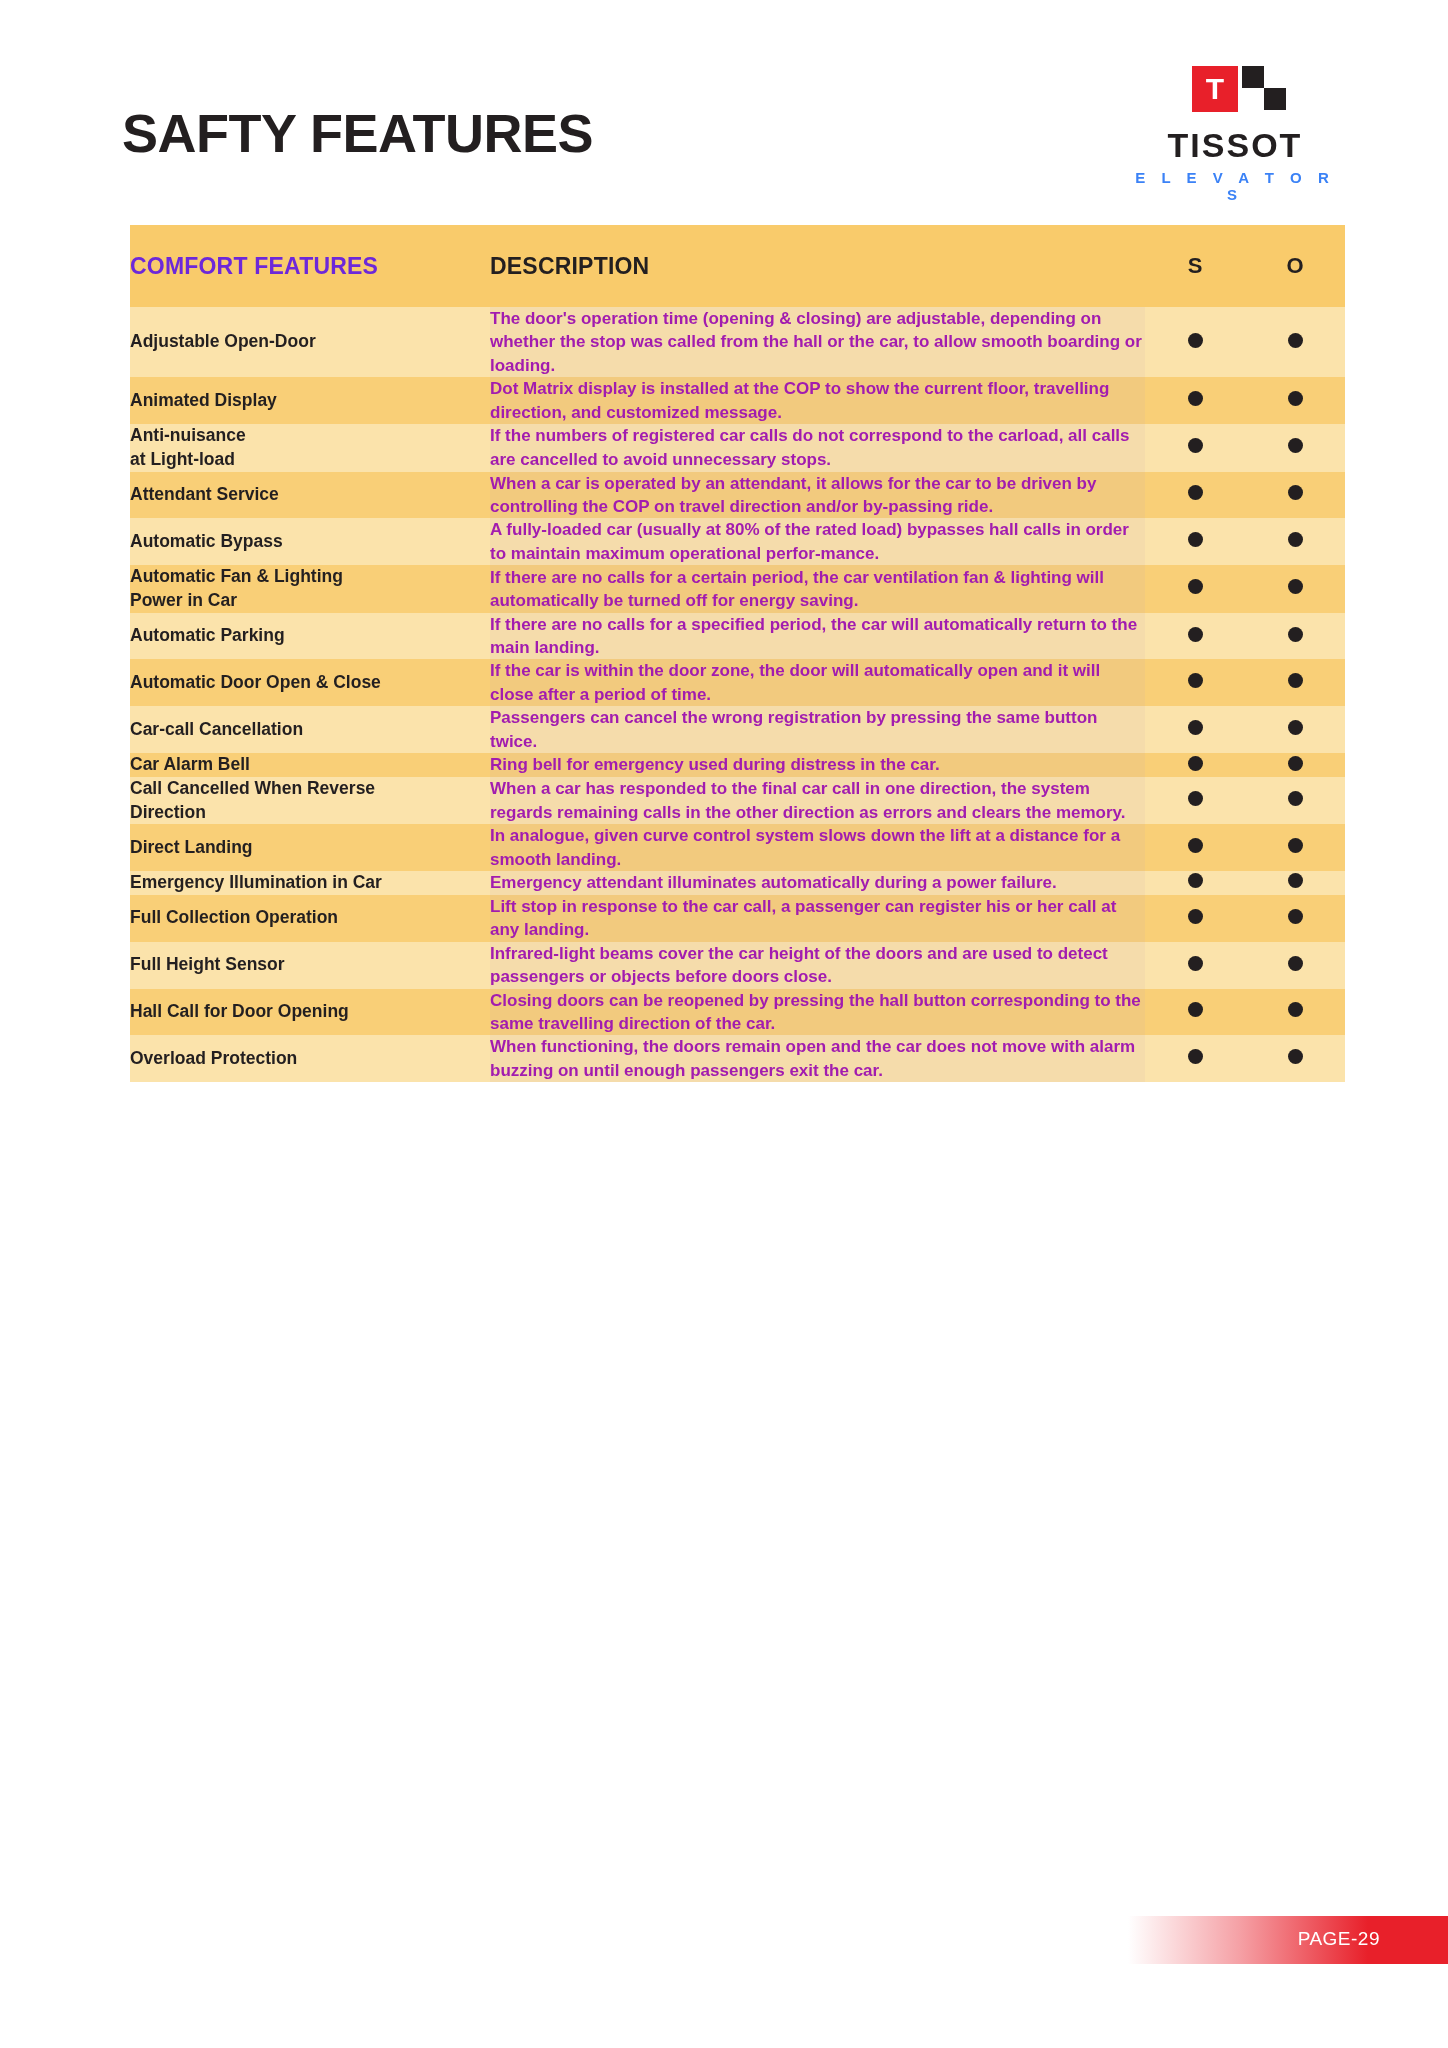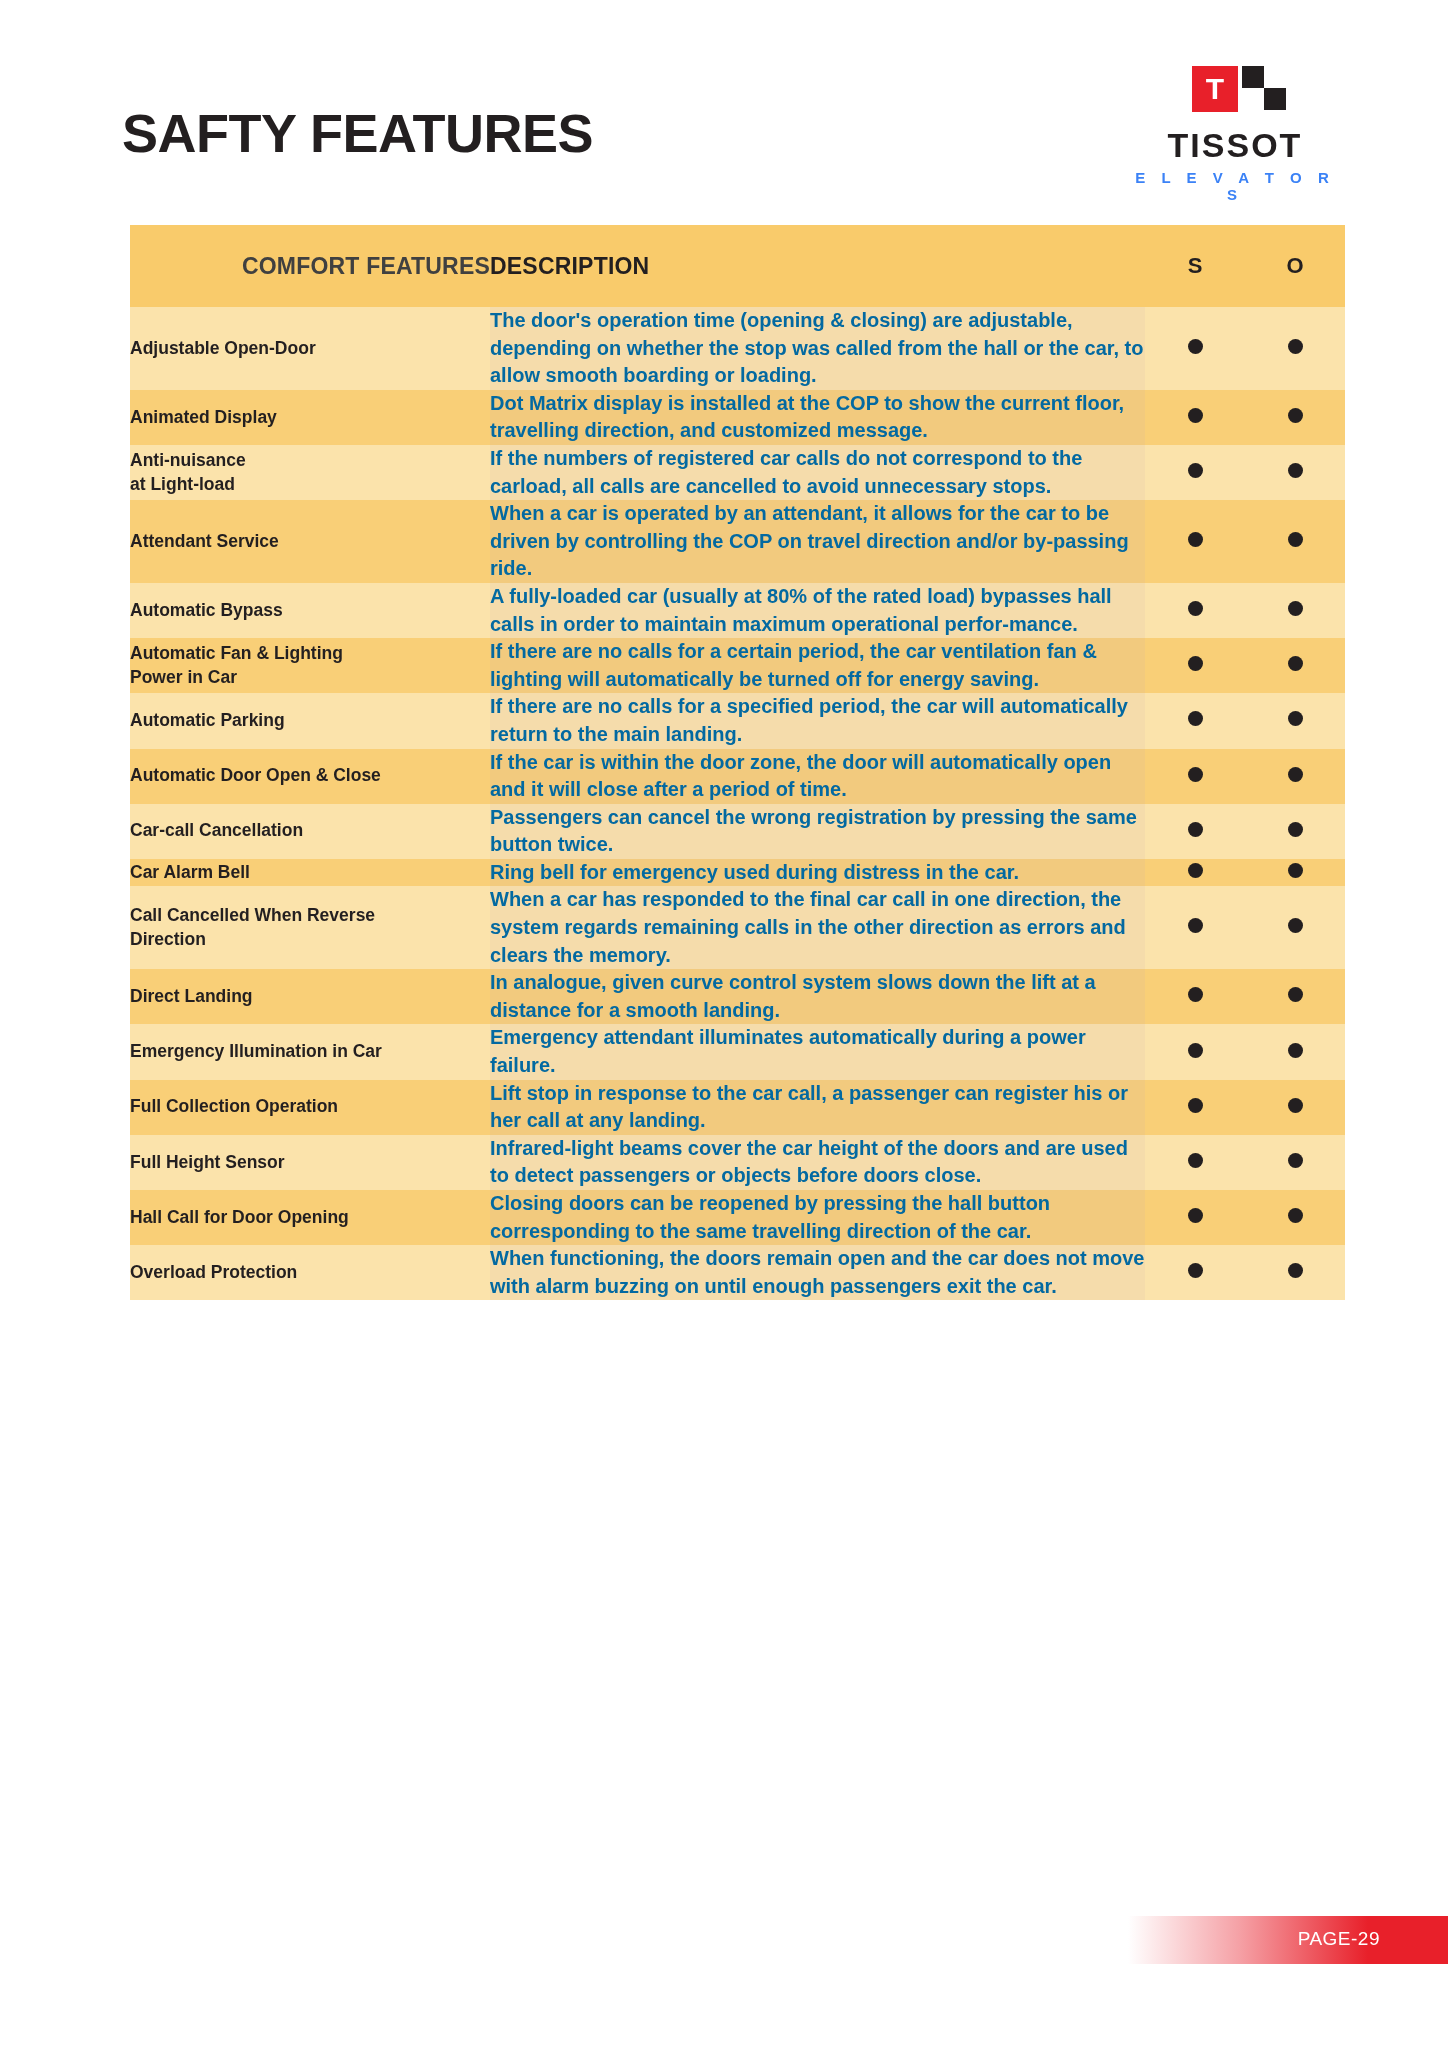--- a/index.html
+++ b/index.html
@@ -123,25 +123,25 @@
   .table col.c-s       { width: 100px; }
   .table col.c-o       { width: 100px; }
 
   .table th {
     background: #f9cb6b;
     padding: 0;
     height: 82px;
     vertical-align: middle;
   }
   .th-feature {
-    text-align: right;
+    text-align: left;
     padding-left: 32px;
     font-size: 23px;
     font-weight: bold;
-    color: #404040;
+    color: #6d28d9;
     letter-spacing: 0.2px;
   }
   .th-desc {
     text-align: left;
     padding-left: 36px;
     font-size: 23px;
     font-weight: bold;
     color: #231f20;
     background: #f6c364;
     letter-spacing: 0.2px;
@@ -166,24 +166,24 @@
 
   .cell-feature {
     padding: 16px 14px 16px 36px;
     font-size: 17.5px;
     font-weight: bold;
     line-height: 1.35;
     color: #231f20;
   }
   .cell-desc {
     padding: 16px 28px 16px 38px;
-    font-size: 20px;
+    font-size: 17px;
     font-weight: bold;
     line-height: 1.38;
-    color: #0369a1;
+    color: #a21caf;
   }
   .cell-mark {
     text-align: center;
   }
   .dot {
     display: inline-block;
     width: 15px;
     height: 15px;
     border-radius: 50%;
     background: #231f20;

